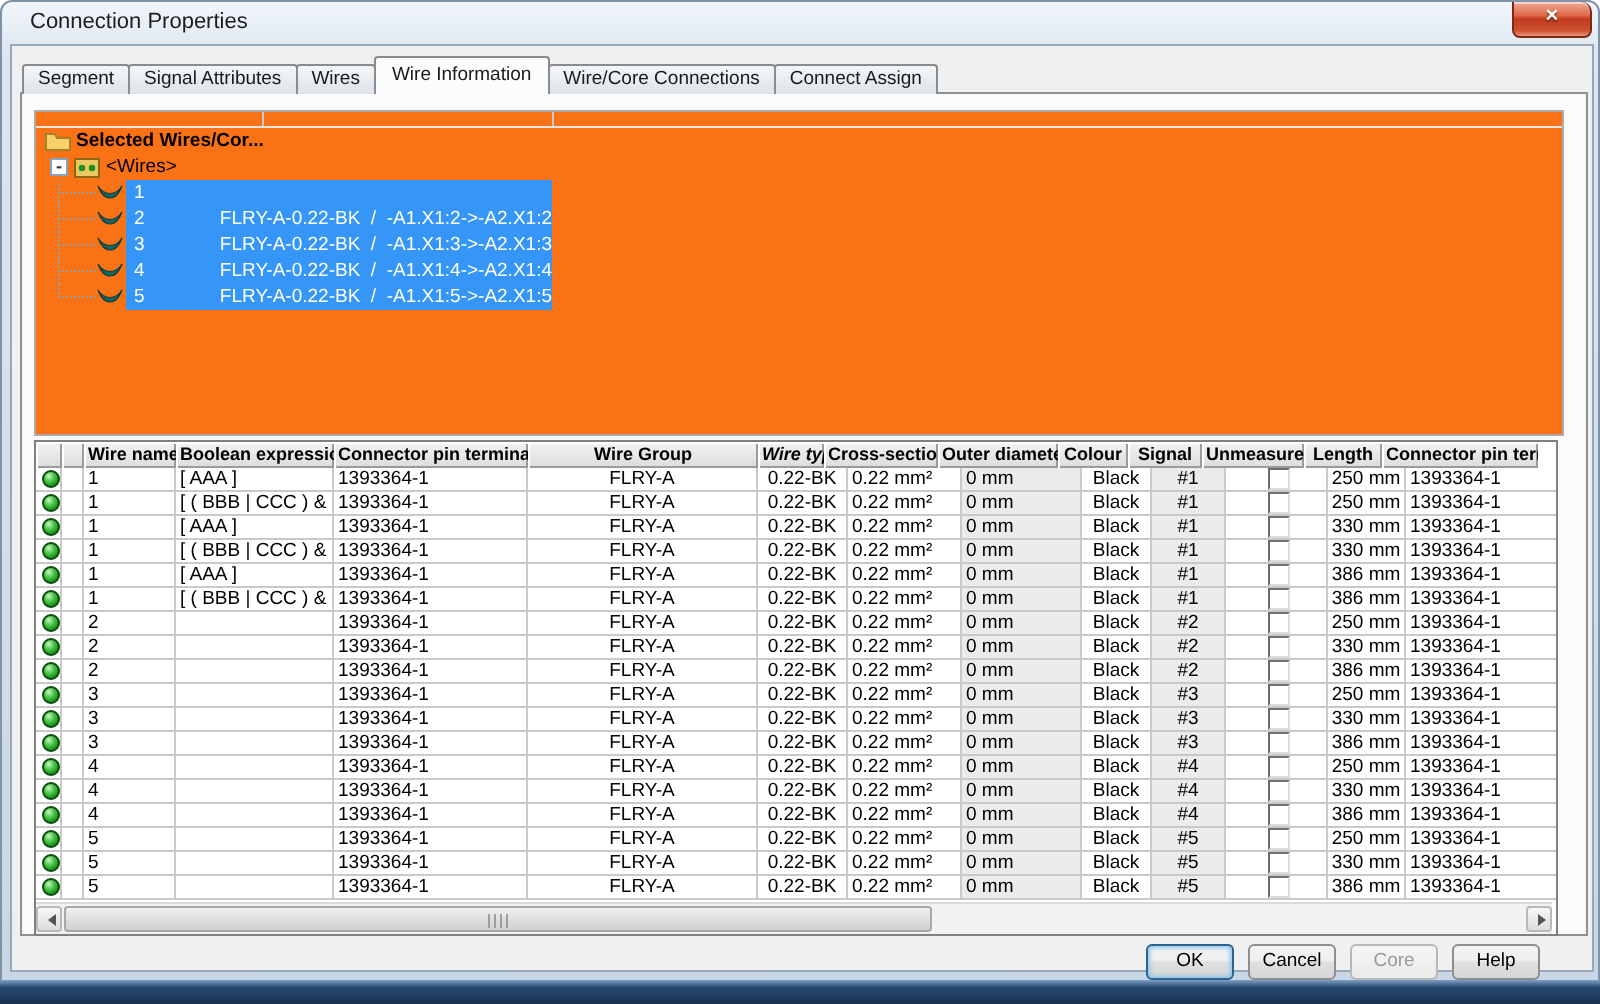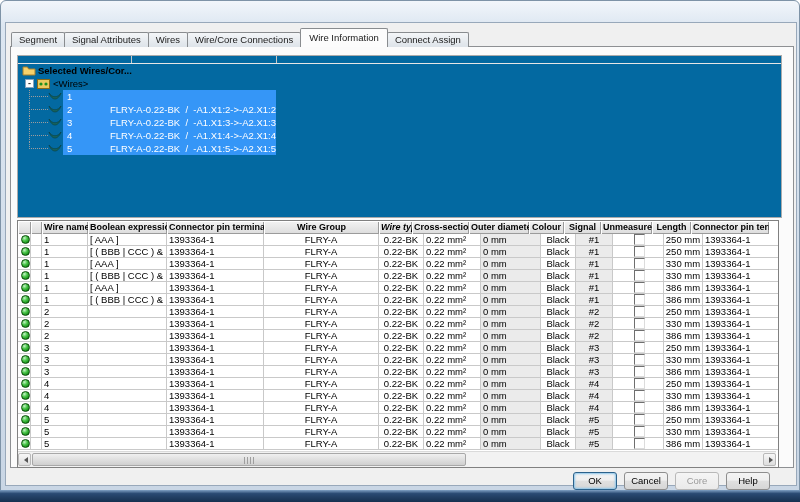--- a/index.html
+++ b/index.html
@@ -18,21 +18,21 @@
   .client{position:absolute;left:4px;top:21px;width:790px;height:462px;background:#F0F0F0;border:1px solid #98A8BA;}
   
   .tabstrip{position:absolute;left:5px;top:6px;height:18px;display:flex;align-items:flex-end;z-index:2;}
   .tab{height:14px;line-height:14px;padding:0 7px;font-size:9.5px;color:#1a1a1a;cursor:pointer;
        background:linear-gradient(#F4F6F8,#DDE3E9);border:1px solid #898C8F;border-bottom:none;
        border-radius:2px 2px 0 0;margin-right:-1px;white-space:nowrap;}
   .tab.active{height:18px;line-height:17px;background:#FCFCFC;position:relative;z-index:3;padding:0 8px;}
   .tabpage{position:absolute;left:4px;top:23px;width:782px;height:420px;background:#FBFBFB;
            border:1px solid #8E9093;z-index:1;}
   
-  .tree{position:absolute;left:6px;top:8px;width:763px;height:161px;background:#0369a1;border:1px solid #ABABAB;font-size:9.5px;}
+  .tree{position:absolute;left:6px;top:8px;width:763px;height:161px;background:#f97316;border:1px solid #ABABAB;font-size:9.5px;}
   .thead{position:relative;height:7px;border-bottom:1px solid #E6E6E6;}
   .thead .div1,.thead .div2{position:absolute;top:0;width:1px;height:7px;background:#C9C9C9;}
   .thead .div1{left:113px;} .thead .div2{left:258px;}
   .trow{position:relative;height:13px;line-height:13px;color:#000;}
   .trow .lbl{position:absolute;top:0;}
   .bold{font-weight:bold;}
   .expander{position:absolute;left:7px;top:2px;width:9px;height:9px;background:#fff;border:1px solid #86A2BC;
             box-sizing:border-box;font-size:9px;font-weight:bold;line-height:6px;text-align:center;color:#333;cursor:pointer;}
   .titem{position:relative;height:13px;}
   .vseg{position:absolute;left:11px;top:0;height:13px;border-left:1px dotted #9C9C9C;}
@@ -77,27 +77,33 @@
   .btn.default{border-color:#2C628B;box-shadow:inset 0 0 2px 1px #8CC5EA;}
   .btn.disabled{color:#9A9A9A;border-color:#B8B8B8;background:linear-gradient(#F5F5F5,#EAEAEA);cursor:default;}
   .navy{position:absolute;left:0;top:490px;width:800px;height:12px;
         background:linear-gradient(#7FA0C4,#2A4A73 30%,#16304F);}
 </style>
 </head>
 <body>
 
 <div class="screen">
   <div class="dialog">
+    <div class="titlebar">
+      <span class="title">Connection Properties</span>
+      <div class="close">
+        <span>×</span>
+      </div>
+    </div>
     <div class="client">
       <div class="tabstrip" id="tabstrip">
           <div class="tab">Segment</div>
           <div class="tab">Signal Attributes</div>
           <div class="tab">Wires</div>
+          <div class="tab active">Wire Information</div>
           <div class="tab">Wire/Core Connections</div>
-          <div class="tab active">Wire Information</div>
           <div class="tab">Connect Assign</div>
         </div>
       <div class="tabpage">
 
         <div class="tree">
           <div class="thead">
             <span class="div1"></span>
             <span class="div2"></span>
           </div>
           <div class="trow">

